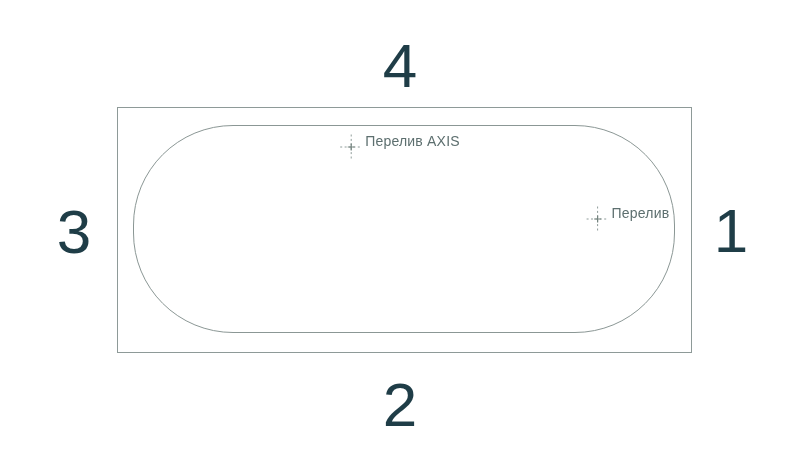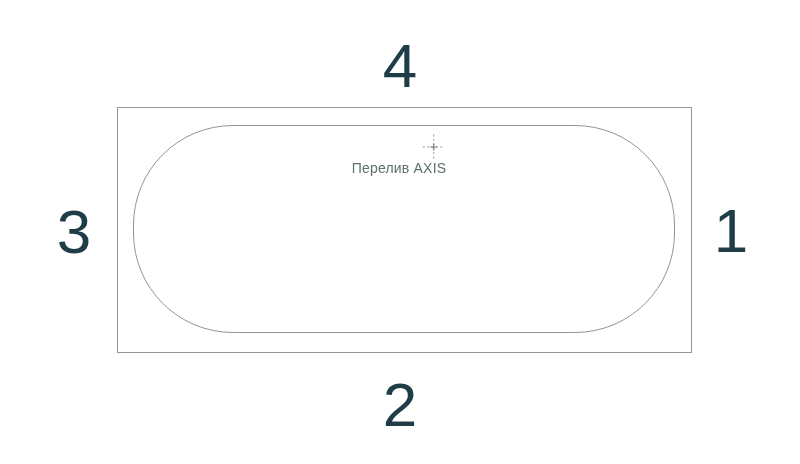--- a/index.html
+++ b/index.html
@@ -46,22 +46,22 @@
     letter-spacing: 0;
     user-select: none;
   }
   .num-top    { left: 400px; top: 66px;  }
   .num-bottom { left: 400px; top: 405px; }
   .num-left   { left: 74px;  top: 232px; }
   .num-right  { left: 731px; top: 231px; }
   .marker {
     position: absolute;
     display: flex;
-    flex-direction: column;
-    align-items: flex-end;
+    flex-direction: row;
+    align-items: flex-start;
     gap: 1px;
     transform: translateX(-50%);
   }
   .marker-axis     { left: 399px; top: 134px; }
   .marker-overflow { left: 627px; top: 206px; }
   .crosshair {
     display: block;
     width: 26px;
     height: 26px;
   }
@@ -92,14 +92,23 @@
   <div class="marker marker-axis">
     <svg class="crosshair" viewBox="0 0 26 26" xmlns="http://www.w3.org/2000/svg" aria-hidden="true">
       <line x1="2" y1="13" x2="24" y2="13" stroke="#8f9c9a" stroke-width="1" stroke-dasharray="2 2.4"></line>
       <line x1="13" y1="0.5" x2="13" y2="25.5" stroke="#8f9c9a" stroke-width="1" stroke-dasharray="2 2.4"></line>
       <line x1="9.5" y1="13" x2="16.5" y2="13" stroke="#74837f" stroke-width="1.2"></line>
       <line x1="13" y1="9.5" x2="13" y2="16.5" stroke="#74837f" stroke-width="1.2"></line>
     </svg>
     <div class="marker-label">Перелив AXIS</div>
   </div>
 
+  <div class="marker marker-overflow">
+    <svg class="crosshair" viewBox="0 0 26 26" xmlns="http://www.w3.org/2000/svg" aria-hidden="true">
+      <line x1="2" y1="13" x2="24" y2="13" stroke="#8f9c9a" stroke-width="1" stroke-dasharray="2 2.4"></line>
+      <line x1="13" y1="0.5" x2="13" y2="25.5" stroke="#8f9c9a" stroke-width="1" stroke-dasharray="2 2.4"></line>
+      <line x1="9.5" y1="13" x2="16.5" y2="13" stroke="#74837f" stroke-width="1.2"></line>
+      <line x1="13" y1="9.5" x2="13" y2="16.5" stroke="#74837f" stroke-width="1.2"></line>
+    </svg>
+    <div class="marker-label">Перелив</div>
+  </div>
 
 </div>
 
 </body></html>

